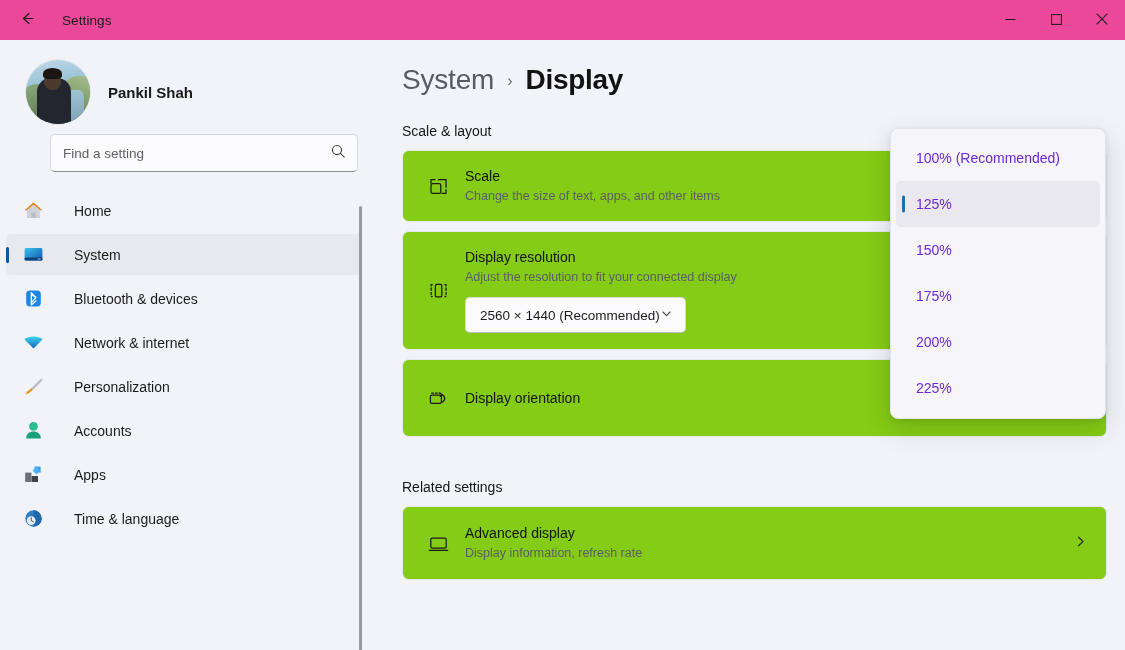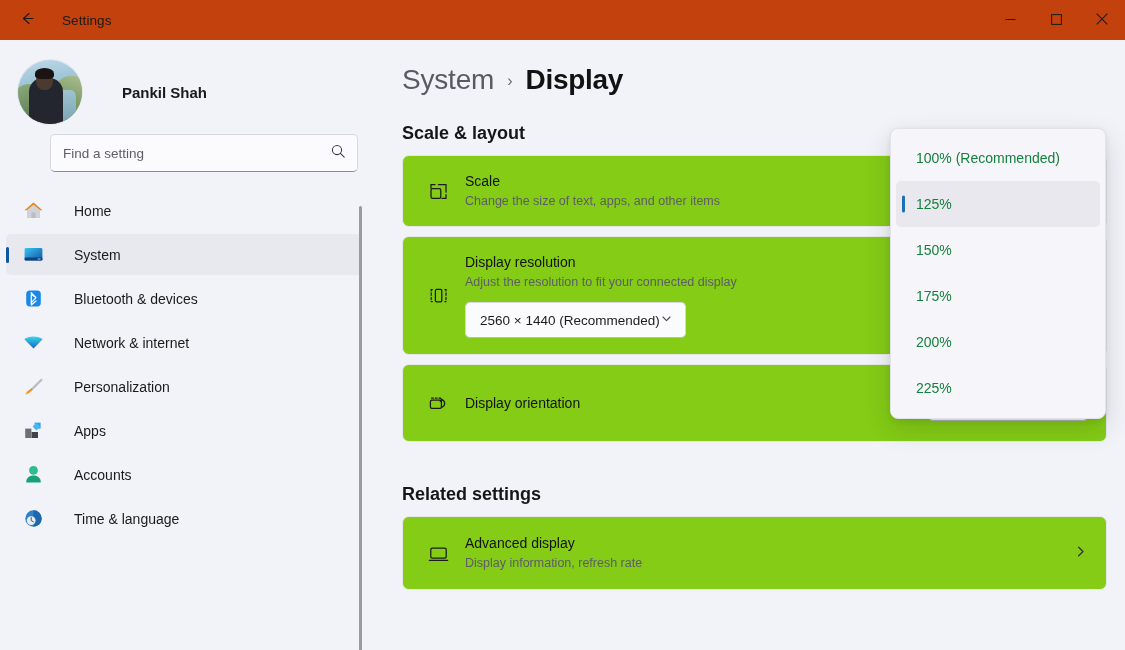--- a/index.html
+++ b/index.html
@@ -8,42 +8,42 @@
     font-family:"Liberation Sans", sans-serif;
     background:#f3f3f9;
     color:#1b1b1b;
     -webkit-font-smoothing:antialiased;
   }
   .window { position:relative; width:1125px; height:650px; background:#f2f3f9; overflow:hidden; }
 
   
   .titlebar {
     position:absolute; top:0; left:0; width:1125px; height:40px;
-    background:#c2410c; display:flex; align-items:center;
+    background:#ec4899; display:flex; align-items:center;
   }
   .back-btn {
     width:34px; height:32px; margin-left:10px;
     display:flex; align-items:center; justify-content:center;
     border-radius:5px; cursor:pointer;
   }
   .app-title {
     margin-left:18px; font-size:13.5px; color:#1b1b1b; letter-spacing:.1px;
   }
   .winctrls { position:absolute; right:0; top:0; height:40px; display:flex; }
   .winctrl {
     width:46px; height:40px; display:flex; align-items:center; justify-content:center;
     cursor:pointer;
   }
 
   
   .sidebar {
     position:absolute; left:0; top:40px; width:372px; height:610px;
     background:#f2f3f9;
   }
-  .profile { display:flex; align-items:center; padding:18px 0 0 18px; height:86px;gap:22px; }
+  .profile { display:flex; align-items:center; padding:18px 0 0 26px; height:86px; }
   .avatar {
     width:64px; height:64px; border-radius:50%; overflow:hidden;
     background:linear-gradient(170deg,#bfd9e8 0%,#9dc4d8 35%,#7fa88c 62%,#5c7f55 100%);
     position:relative; flex:0 0 auto; box-shadow:0 0 0 1px rgba(0,0,0,.06);
   }
   .avatar .hill {
     position:absolute; left:-6px; bottom:0; width:44px; height:40px;
     background:linear-gradient(160deg,#8fae7e,#4d6b44); border-radius:40% 60% 0 0;
   }
   .avatar .hill2 {
@@ -110,21 +110,21 @@
     overflow:hidden;
   }
   .breadcrumb {
     display:flex; align-items:baseline; padding:24px 0 0 30px; gap:13px;
   }
   .bc-parent { font-size:28px; color:#5a5a64; letter-spacing:-.2px; }
   .bc-sep { font-size:16px; color:#6a6a74; position:relative; top:-3px; }
   .bc-current { font-size:28px; font-weight:600; color:#121212; letter-spacing:-.3px; }
 
   .section-title {
-    font-size:18px; font-weight:700; color:#161616;
+    font-size:14px; font-weight:400; color:#161616;
     padding:27px 0 11px 30px;
   }
   .cards { padding:0 18px 0 30px; }
   .card {
     background:#84cc16; border:1px solid #e6e6ec; border-radius:7px;
     margin-bottom:9px; position:relative;
   }
   .card-row { display:flex; align-items:center; padding:16px 18px; min-height:48px; }
   .card-ico { width:34px; flex:0 0 34px; display:flex; align-items:center; justify-content:center; color:#1b1b1b; }
   .card-txt { margin-left:10px; flex:1; }
@@ -152,21 +152,21 @@
   }
   .fly-item {
     position:relative; height:46px; display:flex; align-items:center;
     padding-left:20px; border-radius:5px; cursor:pointer;
   }
   .fly-item.selected { background:#e8e8ee; }
   .fly-item.selected::before {
     content:""; position:absolute; left:6px; top:50%; transform:translateY(-50%);
     width:3px; height:17px; background:#1a6fb5; border-radius:2px;
   }
-  .fly-label { font-size:14px; color:#15803d; }
+  .fly-label { font-size:14px; color:#6d28d9; }
 </style>
 </head>
 <body>
 
 <div class="window">
 
   <div class="titlebar">
     <div class="back-btn">
       <span>
         <svg width="17" height="17" viewBox="0 0 17 17" fill="none">
@@ -291,38 +291,38 @@
             <path d="M8.6 12 L10.2 13.6 L5.4 17.6 C4.4 18.4 2.9 17.2 3.6 16.1 Z" fill="#ef8f1e"></path>
             <path d="M3.6 16.1 L5.4 17.6 C4.4 18.4 2.6 18.6 2.3 18.2 C2.1 17.8 3 16.7 3.6 16.1Z" fill="#f6b64b"></path>
           </svg>
         </span>
         <span class="nav-label">Personalization</span>
       </div>
 
       <div class="navitem">
         <span class="nav-ico">
           <svg width="21" height="21" viewBox="0 0 21 21">
+            <circle cx="10.5" cy="6.4" r="4.1" fill="#1fb07f"></circle>
+            <path d="M3.2 18.4 C3.2 13.9 6.4 11.6 10.5 11.6 C14.6 11.6 17.8 13.9 17.8 18.4 Z" fill="#17a07a"></path>
+            <circle cx="10.5" cy="6.4" r="4.1" fill="#2ec08d" opacity=".85"></circle>
+          </svg>
+        </span>
+        <span class="nav-label">Accounts</span>
+      </div>
+
+      <div class="navitem">
+        <span class="nav-ico">
+          <svg width="21" height="21" viewBox="0 0 21 21">
             <rect x="2.2" y="8.6" width="6.2" height="9.4" fill="#6b6f78"></rect>
             <rect x="8.6" y="12" width="6.4" height="6" fill="#3e424a"></rect>
             <path d="M11.6 2.6 L17.6 2.6 L17.6 8.6 L11.6 8.6 Z" fill="#2e9cf0"></path>
             <path d="M9.6 6.6 L13.4 2.8 L17.2 6.6 L13.4 10.4 Z" fill="#49b5f5"></path>
           </svg>
         </span>
         <span class="nav-label">Apps</span>
-      </div>
-
-      <div class="navitem">
-        <span class="nav-ico">
-          <svg width="21" height="21" viewBox="0 0 21 21">
-            <circle cx="10.5" cy="6.4" r="4.1" fill="#1fb07f"></circle>
-            <path d="M3.2 18.4 C3.2 13.9 6.4 11.6 10.5 11.6 C14.6 11.6 17.8 13.9 17.8 18.4 Z" fill="#17a07a"></path>
-            <circle cx="10.5" cy="6.4" r="4.1" fill="#2ec08d" opacity=".85"></circle>
-          </svg>
-        </span>
-        <span class="nav-label">Accounts</span>
       </div>
 
       <div class="navitem">
         <span class="nav-ico">
           <svg width="21" height="21" viewBox="0 0 21 21">
             <circle cx="10.5" cy="10.5" r="8.2" fill="#2e80c9"></circle>
             <path d="M10.5 2.3 A8.2 8.2 0 0 1 10.5 18.7 Z" fill="#1f67ab"></path>
             <circle cx="8.2" cy="12.6" r="4.4" fill="#e9eef3"></circle>
             <path d="M8.2 9.6 L8.2 12.6 L10.4 13.8" stroke="#4a4f57" stroke-width="1" fill="none" stroke-linecap="round"></path>
           </svg>

